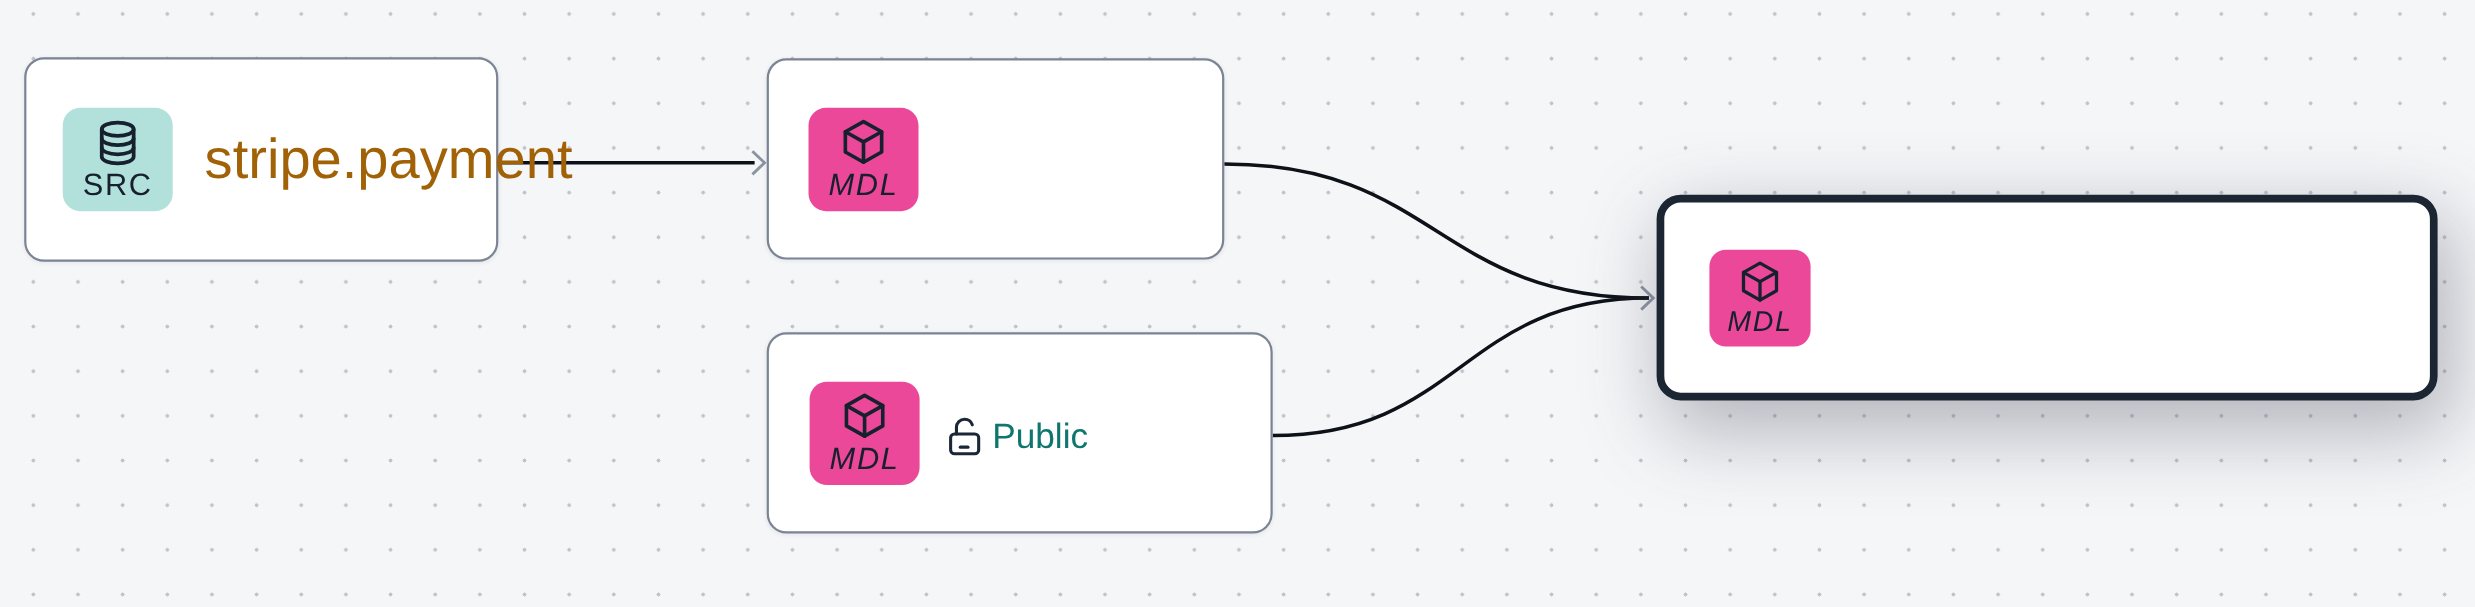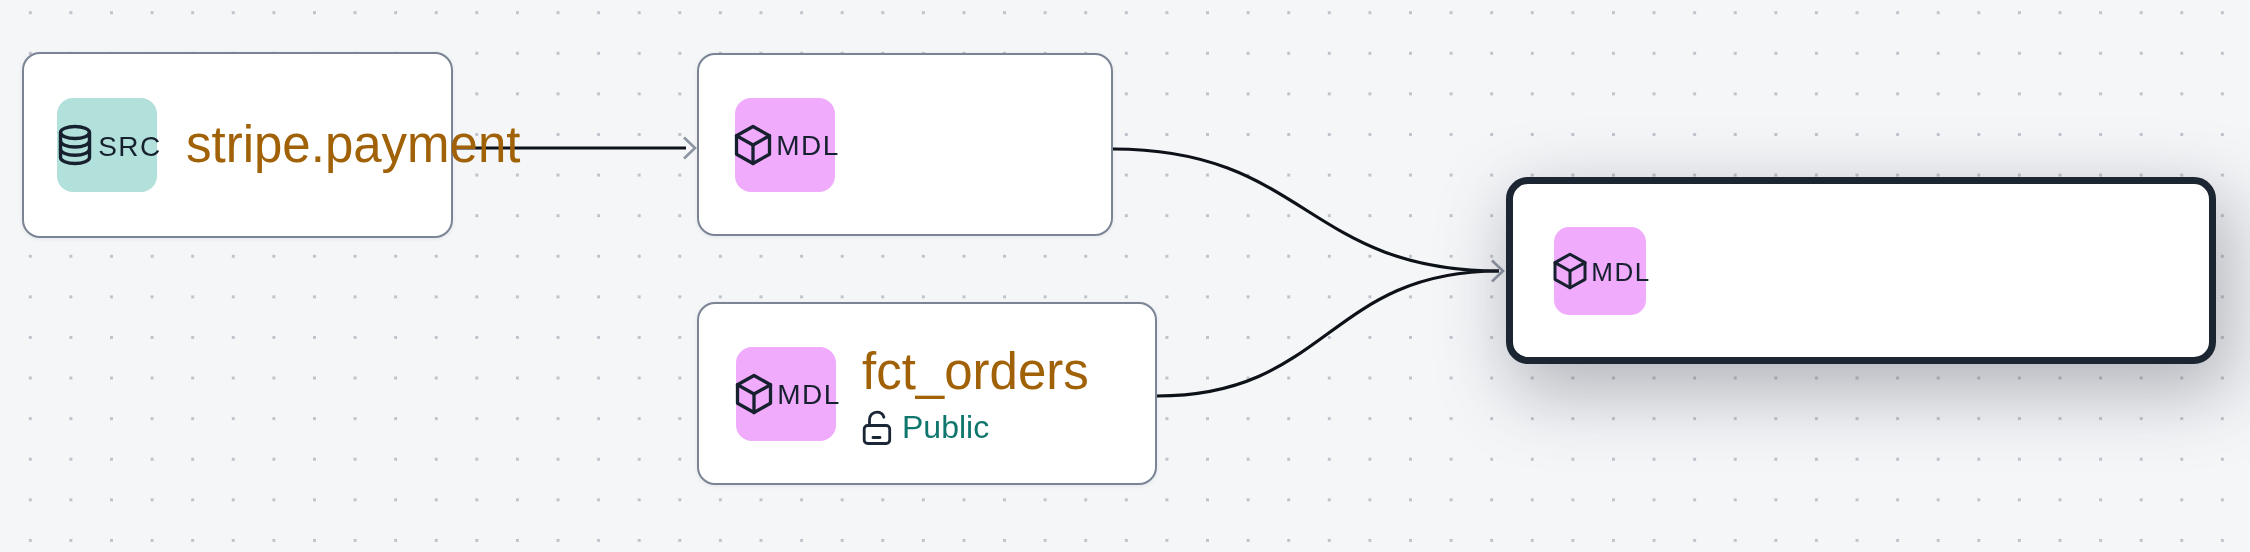--- a/index.html
+++ b/index.html
@@ -38,27 +38,27 @@
     left: 1506px; top: 177px; width: 710px; height: 187px;
     padding-left: 41px; gap: 24px;
     border: 7px solid #1c2532;
     border-radius: 22px;
     box-shadow: 10px 24px 70px 6px rgba(75, 80, 95, 0.38);
   }
 
   .tile {
     width: 100px; height: 94px;
     border-radius: 16px;
-    display: flex; flex-direction: row;
+    display: flex; flex-direction: column;
     align-items: center; justify-content: center;
     flex: none;
   }
   .node-4 .tile { width: 92px; height: 88px; border-radius: 15px; }
   .tile-src { background: #b2e0db; }
-  .tile-mdl { background: #f0abfc; }
+  .tile-mdl { background: #ec4899; font-style: italic; }
   .tile svg { display: block; }
   .tile-badge {
     margin-top: 3px;
     font-size: 28px;
     line-height: 1;
     font-weight: 500;
     letter-spacing: 1.5px;
     color: #16202e;
   }
   .node-4 .tile-badge { font-size: 26px; }
@@ -133,21 +133,20 @@
           <g fill="none" stroke="#16202e" stroke-width="3.3" stroke-linejoin="round" stroke-linecap="round">
             <path d="M 23 3.5 L 39.5 12.8 V 31.2 L 23 40.5 L 6.5 31.2 V 12.8 Z"></path>
             <path d="M 6.5 12.8 L 23 22 L 39.5 12.8"></path>
             <path d="M 23 22 V 40.5"></path>
           </g>
         </svg>
       </span>
       <span class="tile-badge">MDL</span>
     </div>
     <div class="node-text">
-      <span class="node-title">fct_orders</span>
       <span class="access-row">
         <span>
           <svg width="30" height="36" viewBox="0 0 30 36">
             <g fill="none" stroke="#1b2637" stroke-width="2.8" stroke-linecap="round" stroke-linejoin="round">
               <rect x="2.2" y="15.5" width="25.5" height="18" rx="3.5"></rect>
               <path d="M 7.5 15.5 V 9.5 C 7.5 5.4 10.8 2.2 14.9 2.2 C 18.2 2.2 20.9 4.2 21.9 7.2"></path>
               <path d="M 11 27.5 H 18"></path>
             </g>
           </svg>
         </span>

